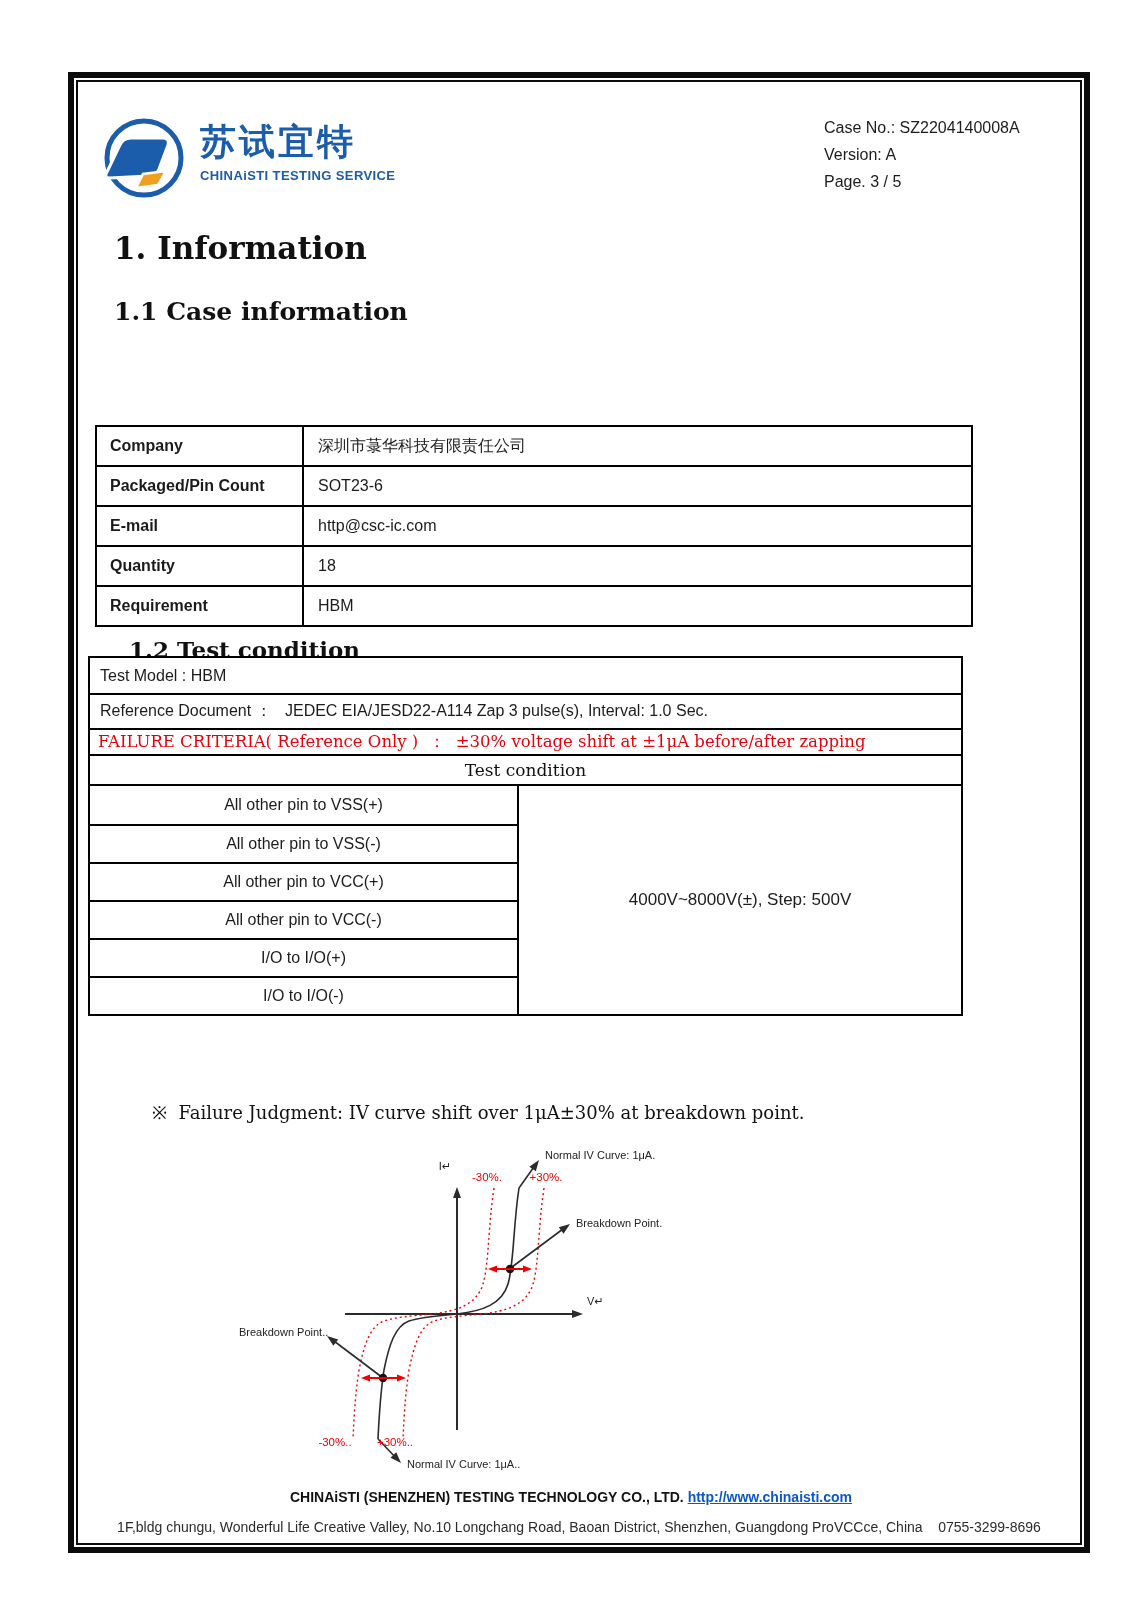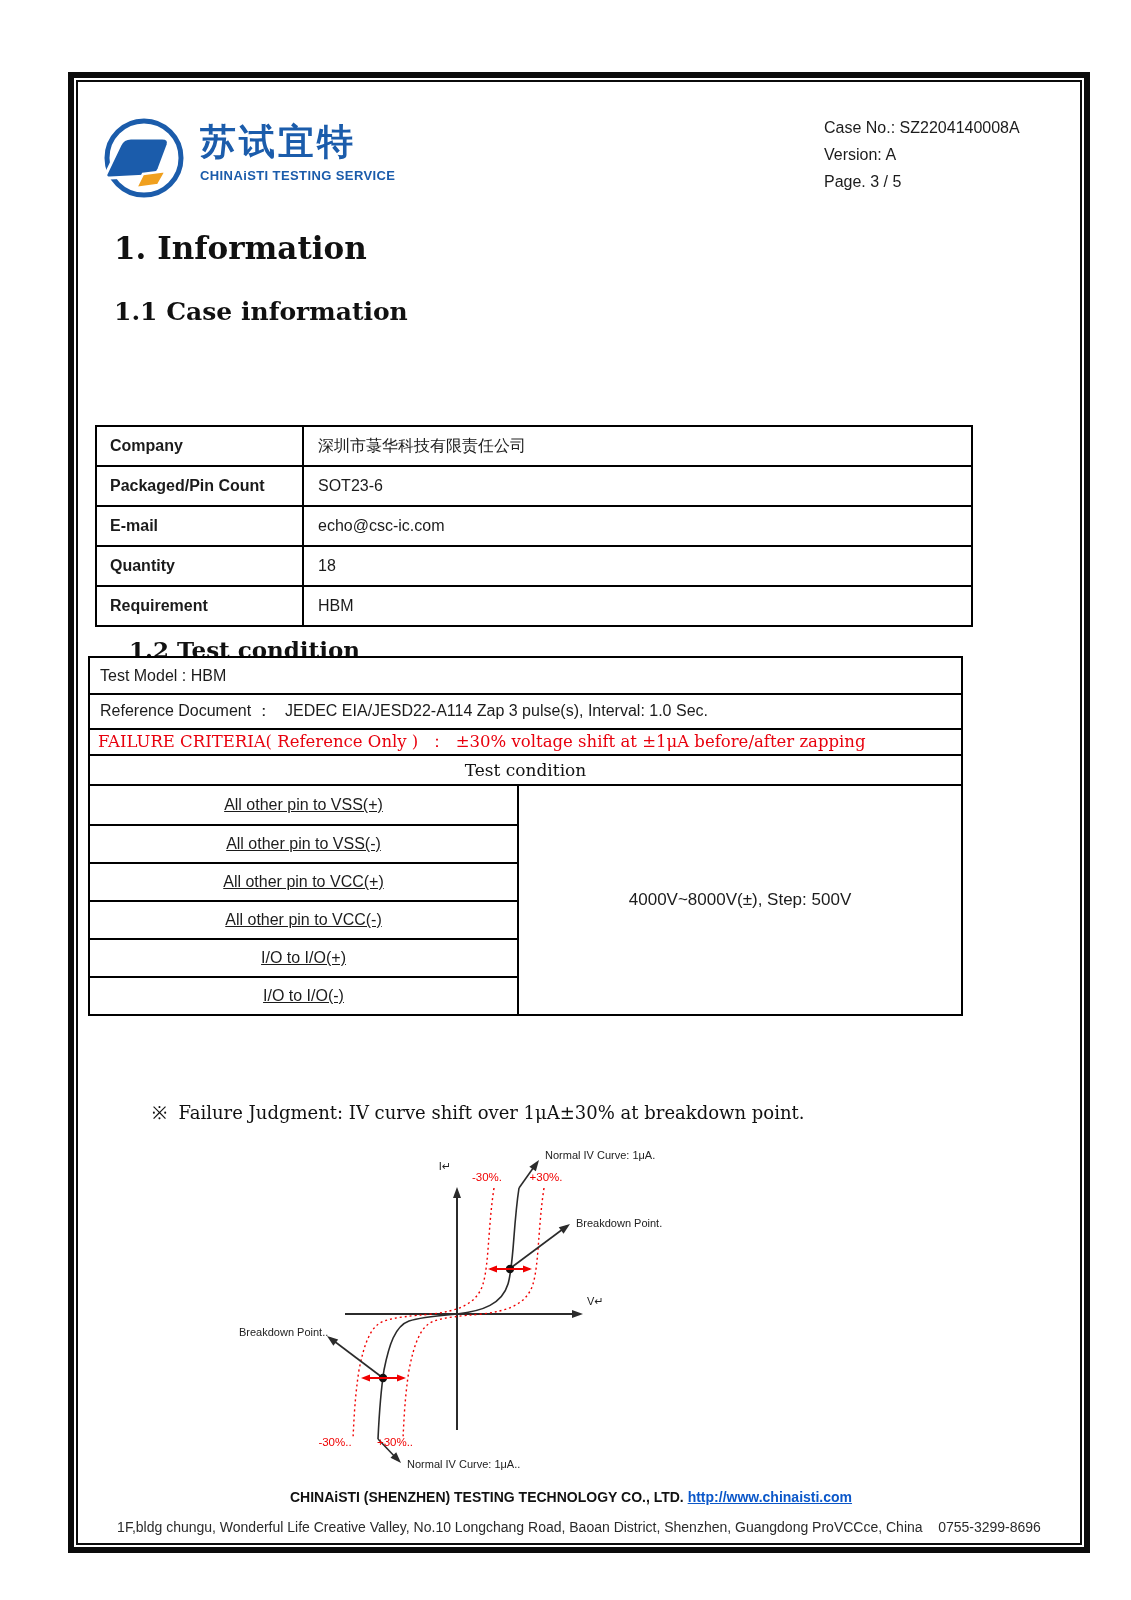--- a/index.html
+++ b/index.html
@@ -30,21 +30,21 @@
             font-weight:normal;font-size:16px;}
   
   .t2{position:absolute;left:88px;top:656px;width:875px;border:2px solid #000;box-sizing:border-box;background:#fff;}
   .t2-row{border-top:2px solid #000;display:flex;align-items:center;box-sizing:border-box;}
   .t2-row:first-child{border-top:none;}
   .t2-model{height:35px;padding-left:10px;font-size:16px;color:#1c1c1c;}
   .t2-ref{height:35px;padding-left:10px;font-size:16px;color:#1c1c1c;white-space:pre;}
   .t2-fail{height:26px;padding-left:8px;font-family:"DejaVu Serif",serif;font-size:16.5px;color:#e8000d;white-space:pre;}
   .t2-cond{height:30px;justify-content:center;font-family:"DejaVu Serif",serif;font-size:17px;color:#111;}
   .t2-grid{display:flex;border-top:2px solid #000;}
-  .t2-pins{width:427px;text-decoration:underline;}
+  .t2-pins{width:427px;}
   .t2-pin{height:38px;border-top:2px solid #000;display:flex;align-items:center;justify-content:center;
           font-size:16px;color:#1c1c1c;box-sizing:border-box;}
   .t2-pin:first-child{border-top:none;}
   .t2-volt{flex:1;border-left:2px solid #000;display:flex;align-items:center;justify-content:center;
            font-size:17px;color:#1c1c1c;}
   
   .note{position:absolute;left:152px;top:1100px;font-family:"DejaVu Serif",serif;font-size:18px;color:#111;white-space:pre;}
   
   .diagram{position:absolute;left:225px;top:1112px;width:480px;height:372px;}
   .dg-text{font-family:"Liberation Sans",sans-serif;font-size:11px;fill:#222;}
@@ -90,21 +90,21 @@
     <div class="t1-row">
       <div class="t1-label">Company</div>
       <div class="t1-value">深圳市菉华科技有限责任公司</div>
     </div>
     <div class="t1-row">
       <div class="t1-label">Packaged/Pin Count</div>
       <div class="t1-value">SOT23-6</div>
     </div>
     <div class="t1-row">
       <div class="t1-label">E-mail</div>
-      <div class="t1-value">echo@csc-ic.com</div>
+      <div class="t1-value">http@csc-ic.com</div>
     </div>
     <div class="t1-row">
       <div class="t1-label">Quantity</div>
       <div class="t1-value">18</div>
     </div>
     <div class="t1-row">
       <div class="t1-label">Requirement</div>
       <div class="t1-value">HBM</div>
     </div>
   </div>

